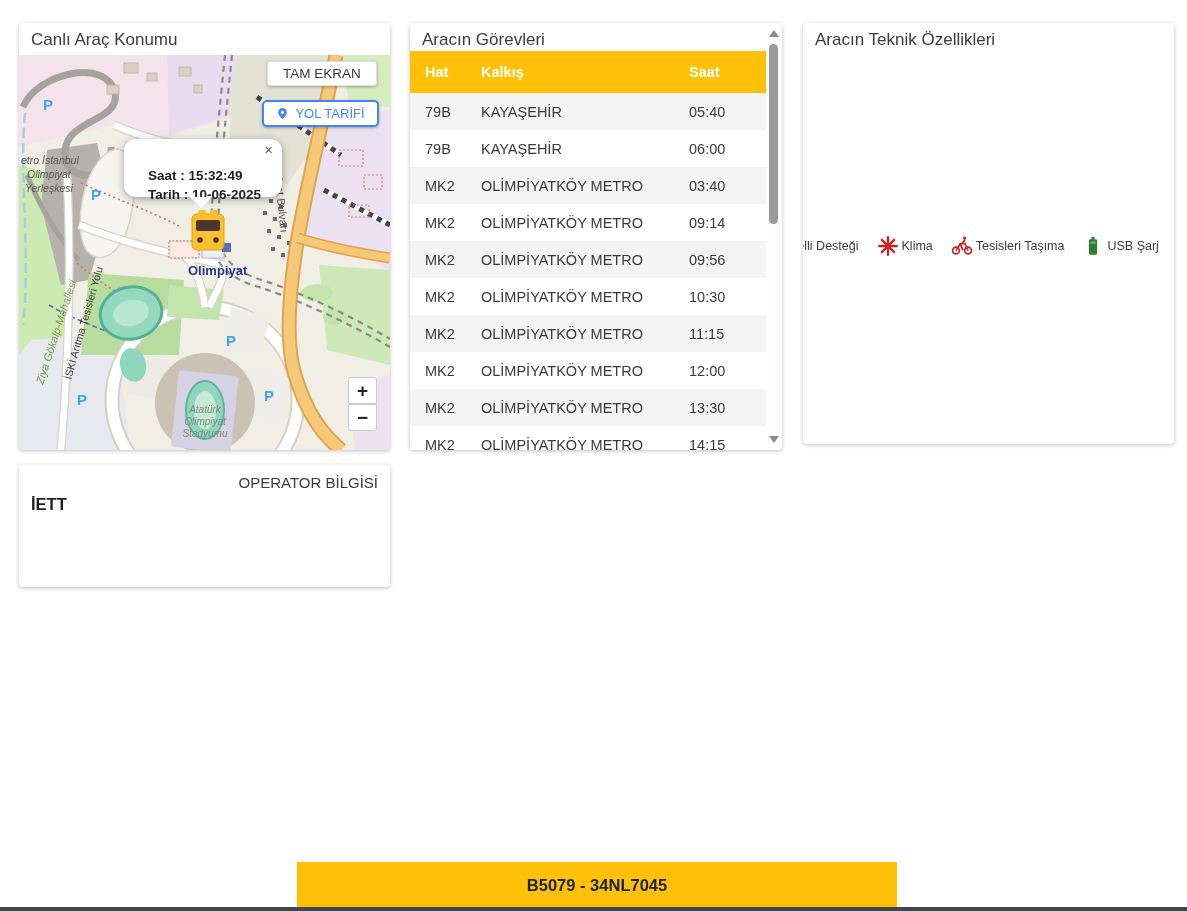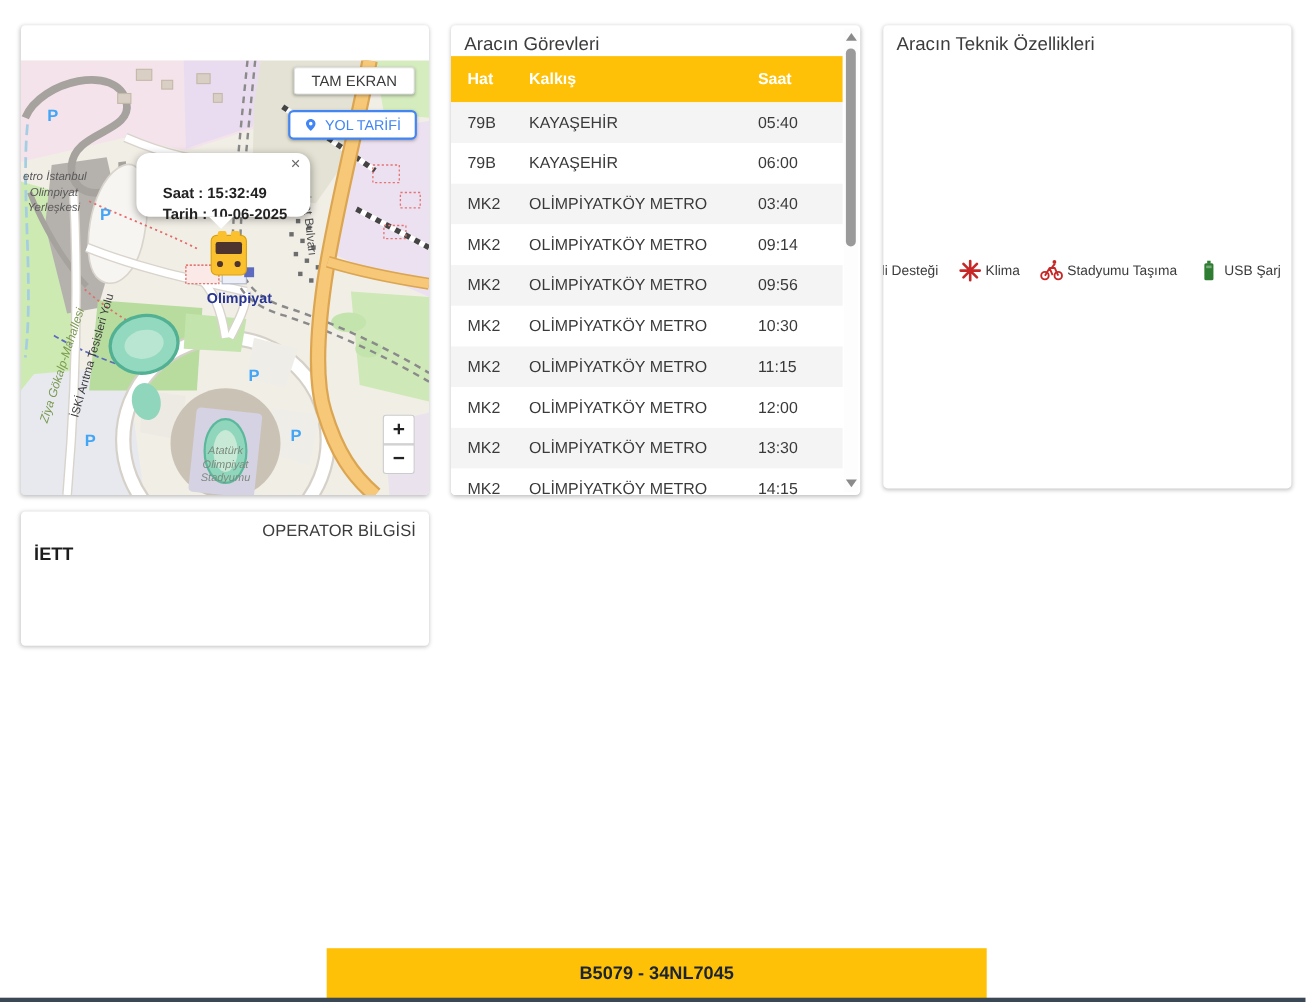--- a/index.html
+++ b/index.html
@@ -81,20 +81,21 @@
   }
   #bottom-strip{position:absolute;left:0;right:0;bottom:0;height:4px;background:#3a4754;}
 
   
   .mtxt{font-family:"Liberation Sans",sans-serif;}
 </style>
 </head>
 <body>
 
 <div class="card" id="map-card">
+  <div class="card-title">Canlı Araç Konumu</div>
   <div id="map-wrap">
     <svg width="371" height="395" viewBox="0 0 371 395">
       <rect width="371" height="395" fill="#f1eee6"></rect>
 
       <polygon points="0,0 220,0 212,62 150,82 95,70 0,92" fill="#f4e3eb"></polygon>
       <polygon points="148,0 218,0 211,60 150,80" fill="#eadcf0"></polygon>
       <polygon points="218,0 320,0 310,70 268,130 210,120 212,40" fill="#e3e2d4"></polygon>
       <polygon points="305,65 371,55 371,215 282,175" fill="#ece1f0"></polygon>
       <polygon points="322,0 371,0 371,52 330,48" fill="#d5ecbe"></polygon>
       <polygon points="300,210 371,215 371,310 308,295" fill="#cfe8b8"></polygon>
@@ -347,21 +348,21 @@
           <svg viewBox="0 0 24 24">
             <g stroke="#c62828" stroke-width="1.9" fill="none">
               <circle cx="5.4" cy="17" r="3.7"></circle>
               <circle cx="18.6" cy="17" r="3.7"></circle>
               <path d="M5.4 17 L10 9.5 H15.2 L18.6 17 M10 9.5 L13 16.5" stroke-linejoin="round"></path>
             </g>
             <circle cx="14.8" cy="3.4" r="1.9" fill="#c62828"></circle>
             <path d="M15 5.6 L12.6 8.6" stroke="#c62828" stroke-width="1.9" stroke-linecap="round"></path>
           </svg>
         </span>
-        <span class="flabel">Stadyumu Taşıma</span>
+        <span class="flabel">Tesisleri Taşıma</span>
       </div>
       <div class="feature">
         <span class="ficon">
           <svg viewBox="0 0 24 24">
             <rect x="10.3" y="2.2" width="3.4" height="3" fill="#2e7d32"></rect>
             <rect x="7.5" y="4.6" width="9" height="17" rx="1.6" fill="#2e7d32"></rect>
             <rect x="9.3" y="7" width="5.4" height="2.6" fill="#ffffff" opacity="0.35"></rect>
           </svg>
         </span>
         <span class="flabel">USB Şarj</span>

